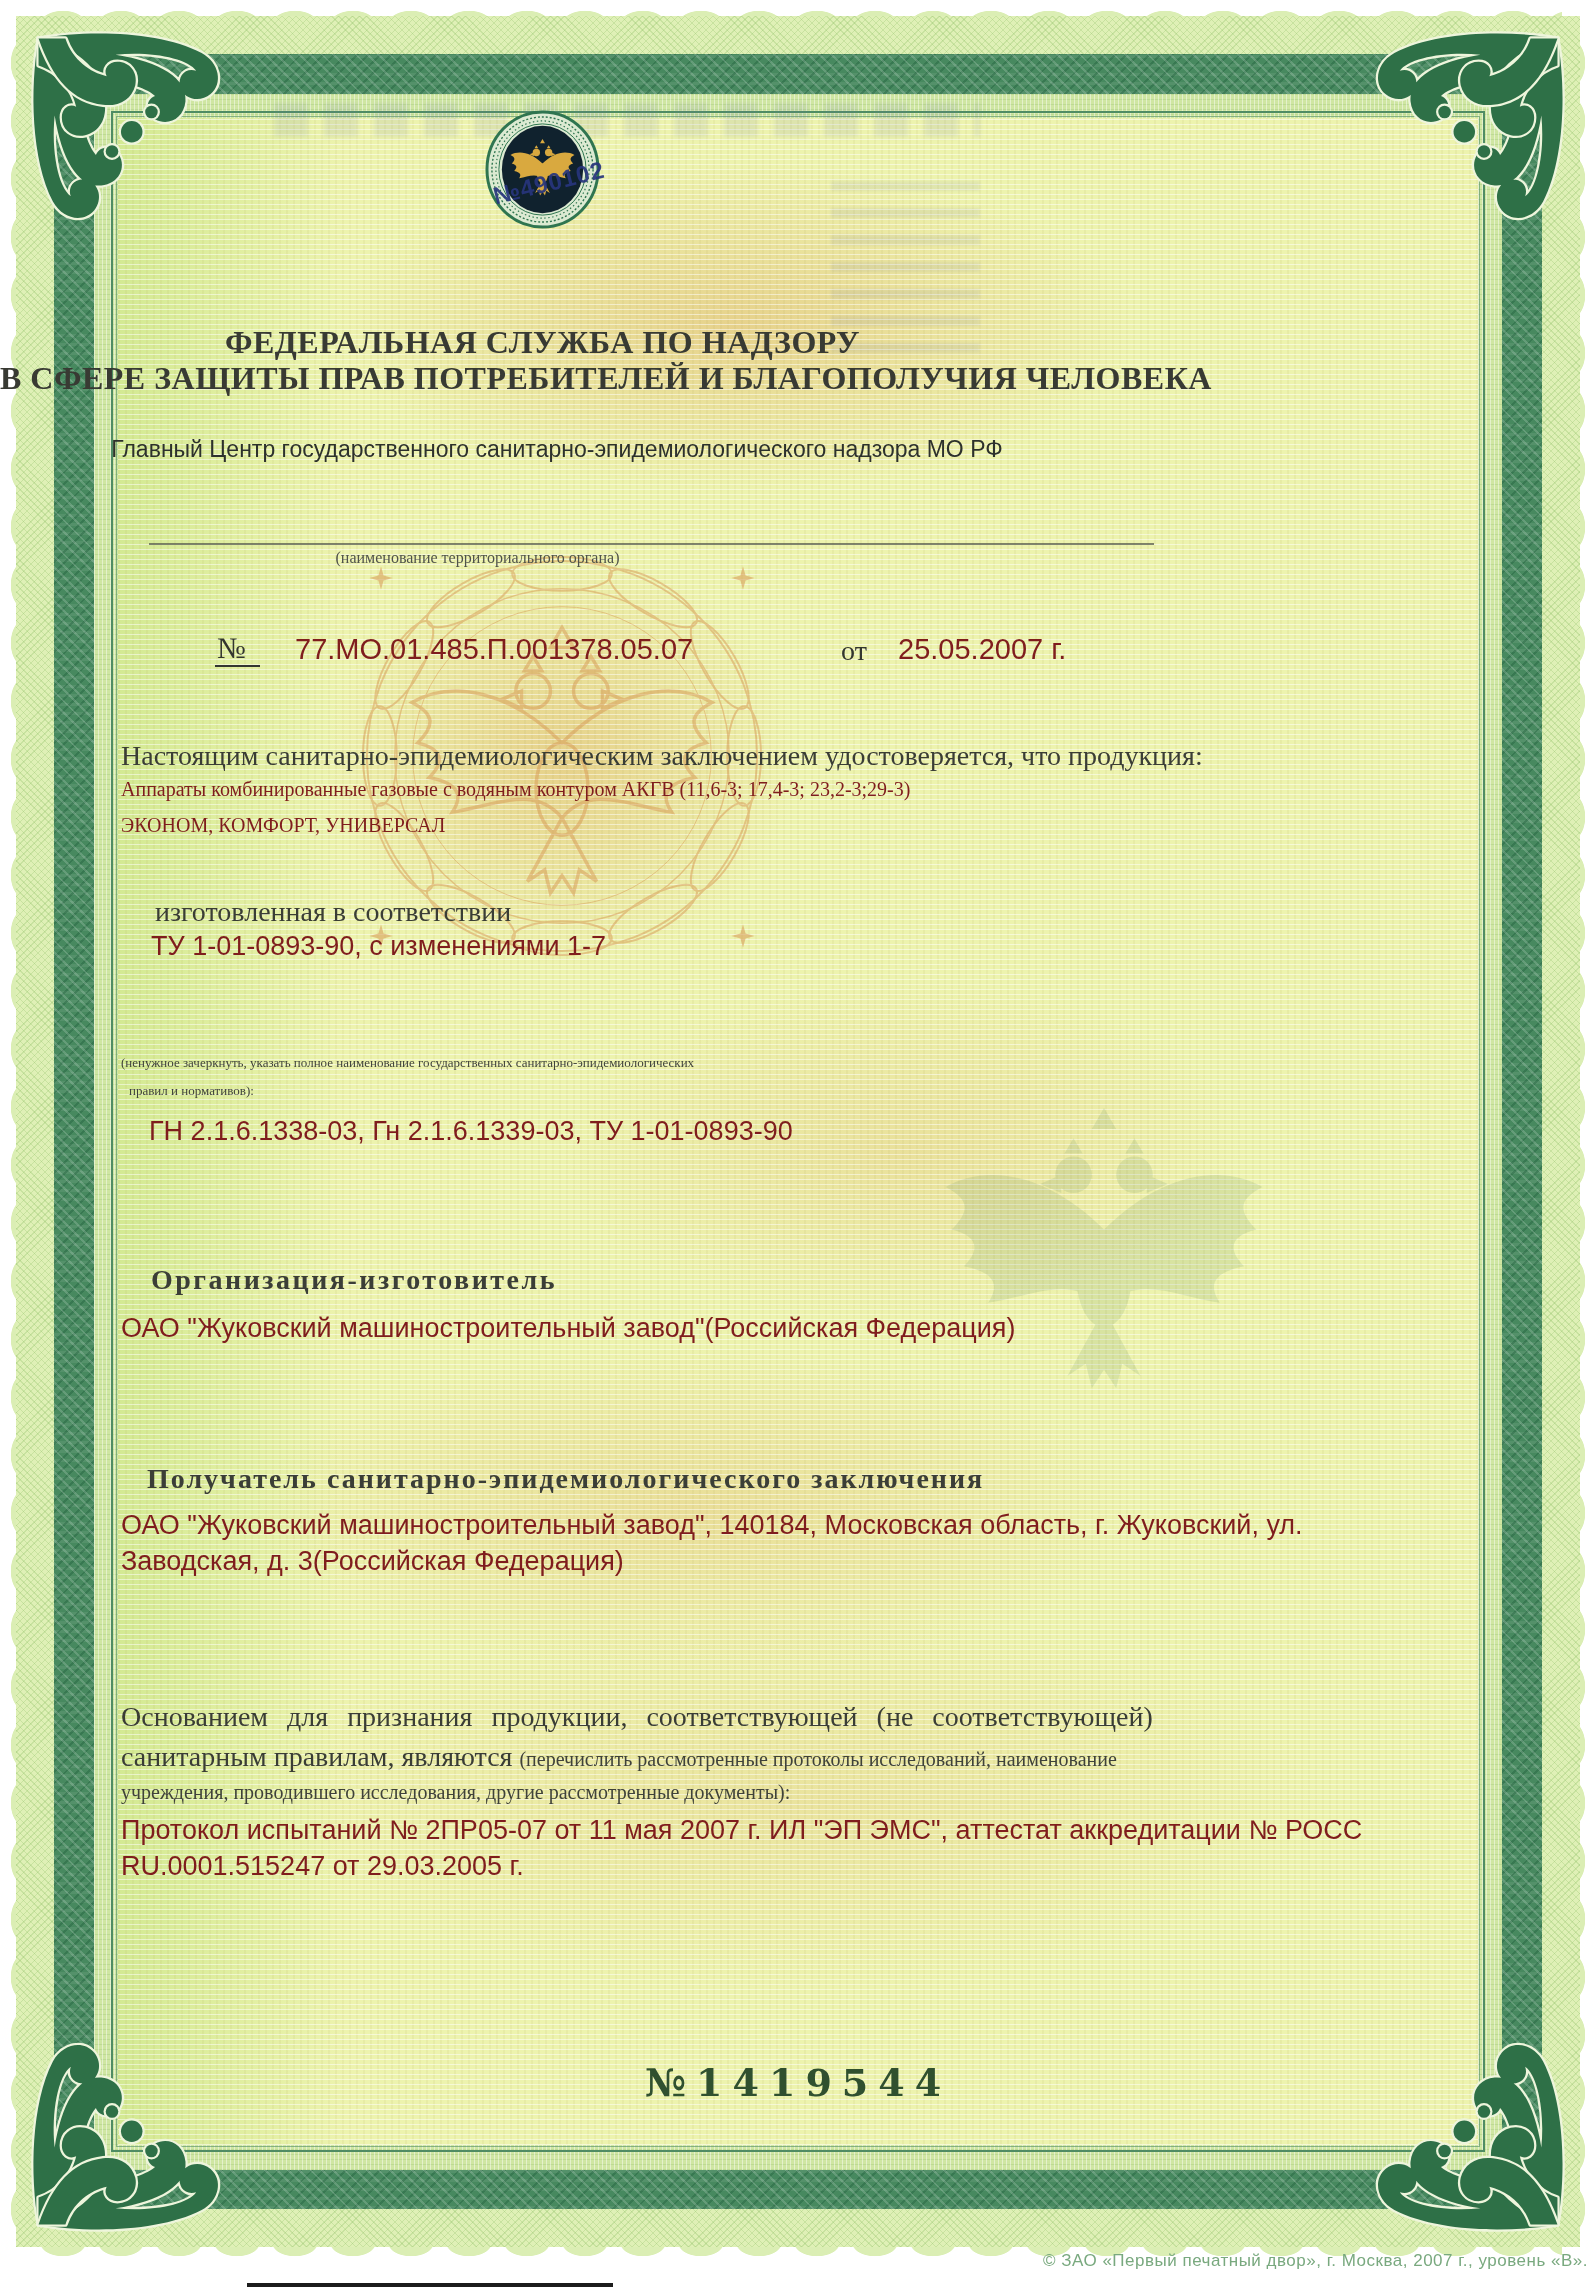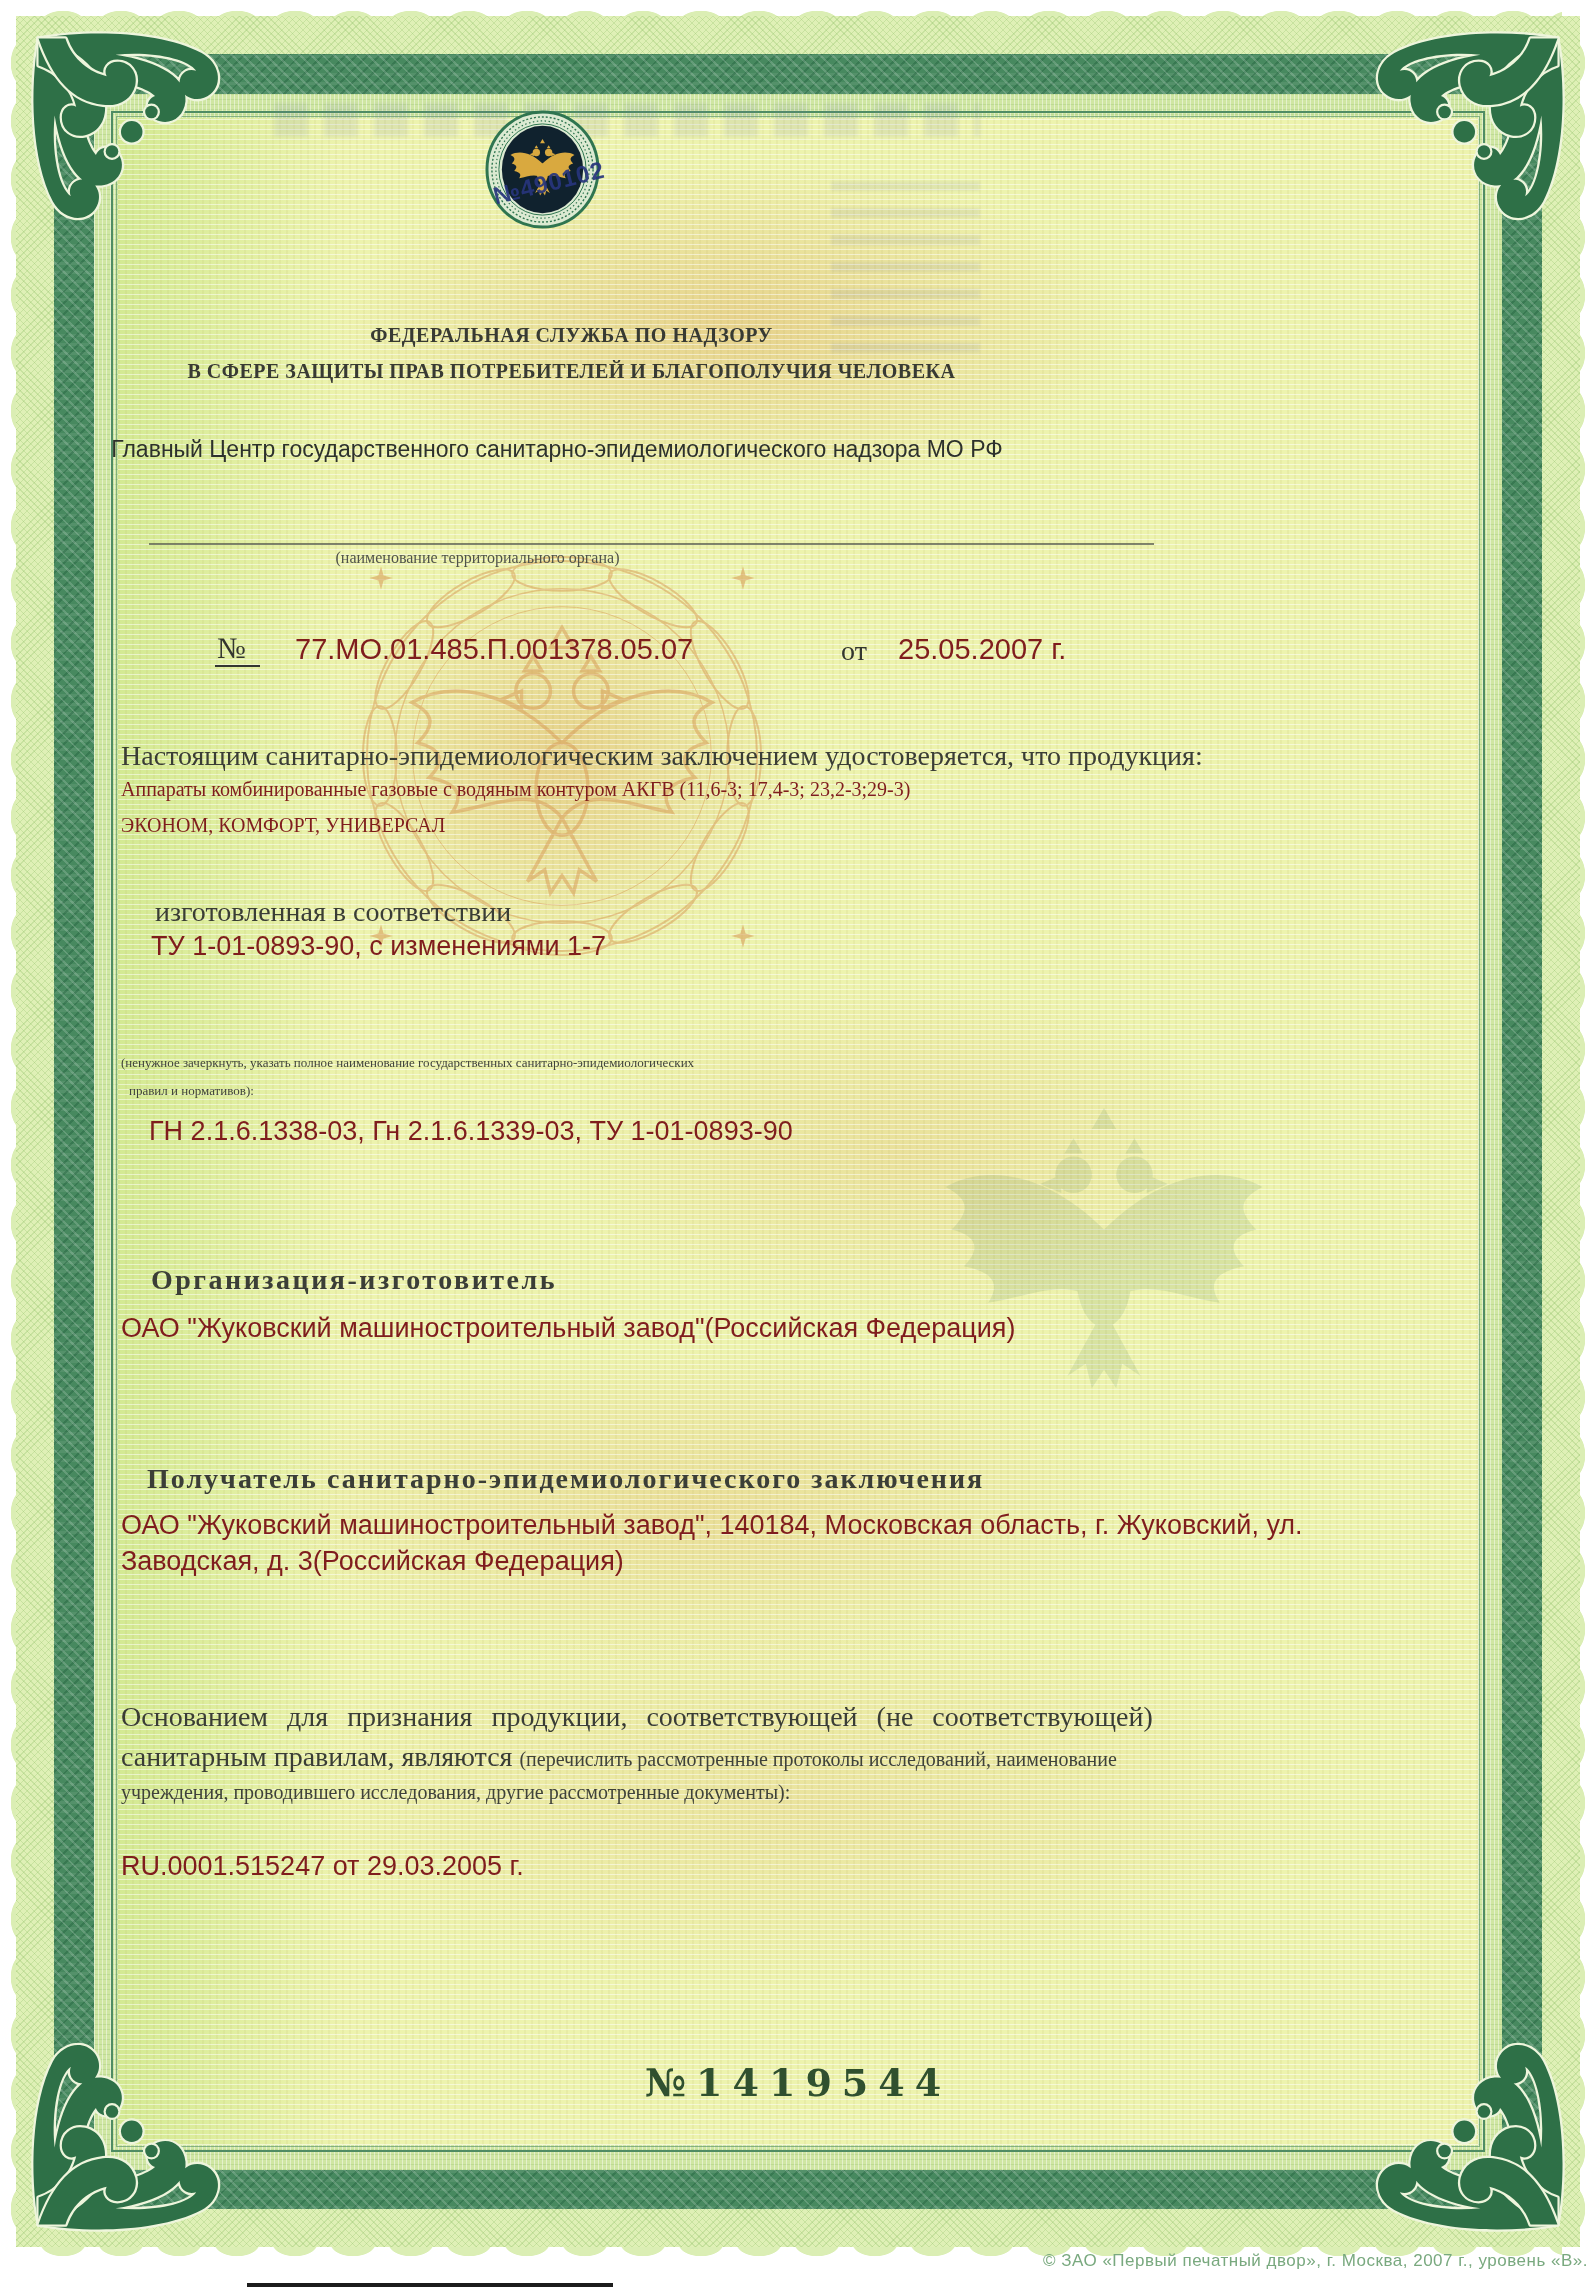--- a/index.html
+++ b/index.html
@@ -62,21 +62,21 @@
   .sparkle{opacity:.55;}
 
   
   .seal{left:484px;top:109px;}
   .overprint{left:492px;top:169px;font-family:"Liberation Sans",sans-serif;font-weight:bold;
     font-size:24px;color:#27357d;transform:rotate(-14deg);letter-spacing:1px;opacity:.92;z-index:5;}
 
   
   .serif{font-family:"Liberation Serif",serif;color:#3a3d35;}
   .sans{font-family:"Liberation Sans",sans-serif;color:#7f1d1d;}
-  .hdr{font-weight:bold;font-size:20px;color:#383a33;text-align:center;left:0;width:1085px;letter-spacing:0.5px;padding-left:29px;}
+  .hdr{font-weight:bold;font-size:32px;color:#383a33;text-align:center;left:0;width:1085px;letter-spacing:0.5px;}
   .issuing{font-size:23px;text-align:center;left:0;width:1114px;color:#2d312c;}
   .rule{left:149px;top:543px;width:1005px;height:2px;background:rgba(88,92,78,.75);}
   .caption{left:149px;top:549px;width:657px;text-align:center;font-size:16px;color:#50534a;}
   .doc-title{left:137px;top:573px;font-weight:bold;font-size:42px;color:#48875d;letter-spacing:0.5px;}
   .numrow-sym{left:215px;top:631px;font-size:30px;color:#33362f;border-bottom:2px solid #33362f;padding:0 14px 0 2px;}
   .numrow-num{left:295px;top:633px;font-size:29px;}
   .numrow-ot{left:841px;top:635px;font-size:28px;color:#33362f;}
   .numrow-date{left:898px;top:633px;font-size:29px;}
 
   .t-serif28{font-size:28px;}
@@ -233,20 +233,21 @@
 
   <div class="abs serif heading-sp" style="left:147px;top:1463px;letter-spacing:2px">Получатель санитарно-эпидемиологического заключения</div>
   <div class="abs sans t-sans27" style="left:121px;top:1510px">ОАО "Жуковский машиностроительный завод", 140184, Московская область, г. Жуковский, ул.</div>
   <div class="abs sans t-sans27" style="left:121px;top:1546px">Заводская, д. 3(Российская Федерация)</div>
 
   <div class="abs serif" style="left:121px;top:1701px;font-size:28px;word-spacing:12px">Основанием  для  признания  продукции,  соответствующей  (не  соответствующей)</div>
   <div class="abs serif" style="left:121px;top:1741px;font-size:28px">
     <span>санитарным правилам, являются </span><span class="note" style="font-size:20px">(перечислить рассмотренные протоколы исследований, наименование</span>
   </div>
   <div class="abs serif note" style="left:121px;top:1781px;font-size:20px">учреждения, проводившего исследования, другие рассмотренные документы):</div>
+  <div class="abs sans t-sans27" style="left:121px;top:1815px">Протокол испытаний № 2ПР05-07 от 11 мая 2007 г. ИЛ "ЭП ЭМС", аттестат аккредитации № РОСС</div>
   <div class="abs sans t-sans27" style="left:121px;top:1851px">RU.0001.515247 от 29.03.2005 г.</div>
 
   <div class="abs serial">№1419544</div>
 
   <div class="abs footer">© ЗАО «Первый печатный двор»,  г. Москва,  2007 г., уровень «В».</div>
   <div class="abs scanmark"></div>
 
 </div>
 
 

